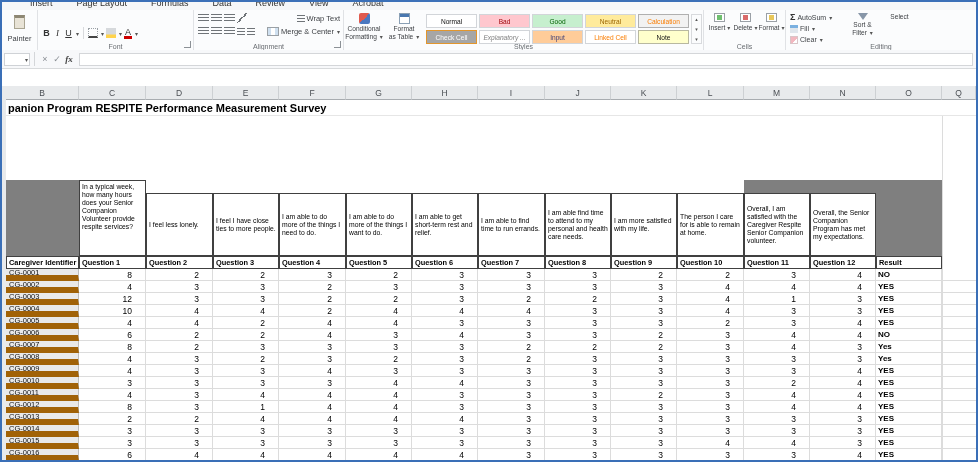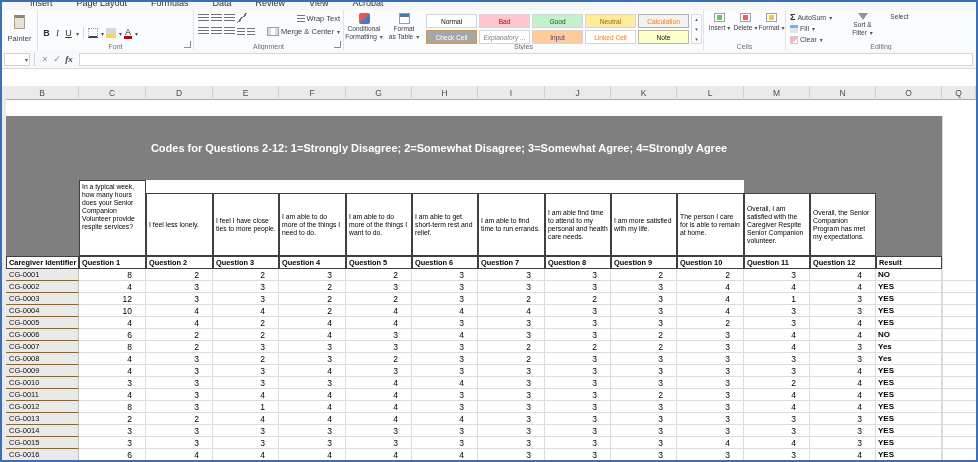--- a/index.html
+++ b/index.html
@@ -122,21 +122,21 @@
                align-items:center;justify-content:center;text-align:center;padding-right:70px;}
   .gray-cell{background:#7f7f7f;}
   .because-cell{background:#fff;border:1px solid #404040;font-size:7.5px;display:flex;
                 align-items:center;justify-content:center;text-align:center;}
   .desc-cell{background:#fff;border:1px solid #404040;font-size:6.8px;line-height:8px;padding:2px;
              display:flex;align-items:center;text-align:left;}
   .c-desc{align-items:flex-start;}
   .head-cell{background:#fff;border:1px solid #404040;font-weight:bold;font-size:7.4px;display:flex;
              align-items:center;padding-left:2px;white-space:nowrap;}
   .q-cell{background:#fff;border-left:1px solid #dcdcdc;}
-  .c-id{background:#e9e9e9;border-right:1px solid #bdbdbd;border-bottom:1px solid #a16207;
+  .c-id{background:#e9e9e9;border-right:1px solid #bdbdbd;border-bottom:6px solid #a16207;
         font-size:7.5px;display:flex;align-items:center;padding-left:3px;color:#111;}
   .c-num{font-size:8.5px;display:flex;align-items:center;justify-content:flex-end;padding-right:13px;
          border-right:1px solid #dcdcdc;border-bottom:1px solid #dcdcdc;}
   .c-res{font-size:8px;display:flex;align-items:center;padding-left:2px;
          border-right:1px solid #dcdcdc;border-bottom:1px solid #dcdcdc;font-weight:bold;}
   .c-q{border-left:1px solid #dcdcdc;border-bottom:1px solid #dcdcdc;}
 </style>
 </head>
 <body>
 
@@ -326,21 +326,21 @@
       <div class="col-letter" style="grid-area: 1 / 6;">G</div>
       <div class="col-letter" style="grid-area: 1 / 7;">H</div>
       <div class="col-letter" style="grid-area: 1 / 8;">I</div>
       <div class="col-letter" style="grid-area: 1 / 9;">J</div>
       <div class="col-letter" style="grid-area: 1 / 10;">K</div>
       <div class="col-letter" style="grid-area: 1 / 11;">L</div>
       <div class="col-letter" style="grid-area: 1 / 12;">M</div>
       <div class="col-letter" style="grid-area: 1 / 13;">N</div>
       <div class="col-letter" style="grid-area: 1 / 14;">O</div>
       <div class="col-letter" style="grid-area: 1 / 15;">Q</div>
-      <div class="banner-cell" style="grid-area: 3 / 1 / auto / 15;">Codes for Questions 2-12:  1=Strongly Disagree; 2=Somewhat Disagree; 3=Somewhat Agree; 4=Strongly Agree</div>
+      <div class="title-cell" style="grid-area: 2 / 1 / auto / 16;">panion Program RESPITE Performance Measurement Survey</div>
       <div class="gray-cell" style="grid-area: 4 / 1 / 6;"></div>
       <div class="gray-cell" style="grid-area: 4 / 12;"></div>
       <div class="gray-cell" style="grid-area: 4 / 13;"></div>
       <div class="gray-cell" style="grid-area: 4 / 14 / 6;"></div>
       <div class="q-cell" style="grid-area: 3 / 15 / 7;"></div>
       <div class="desc-cell c-desc" style="grid-area: 4 / 2 / 6;">In a typical week, how many hours does your Senior Companion Volunteer provide respite services?</div>
       <div class="desc-cell" style="grid-area: 5 / 3;">I feel less lonely.</div>
       <div class="desc-cell" style="grid-area: 5 / 4;">I feel I have close ties to more people.</div>
       <div class="desc-cell" style="grid-area: 5 / 5;">I am able to do more of the things I need to do.</div>
       <div class="desc-cell" style="grid-area: 5 / 6;">I am able to do more of the things I want to do.</div>

